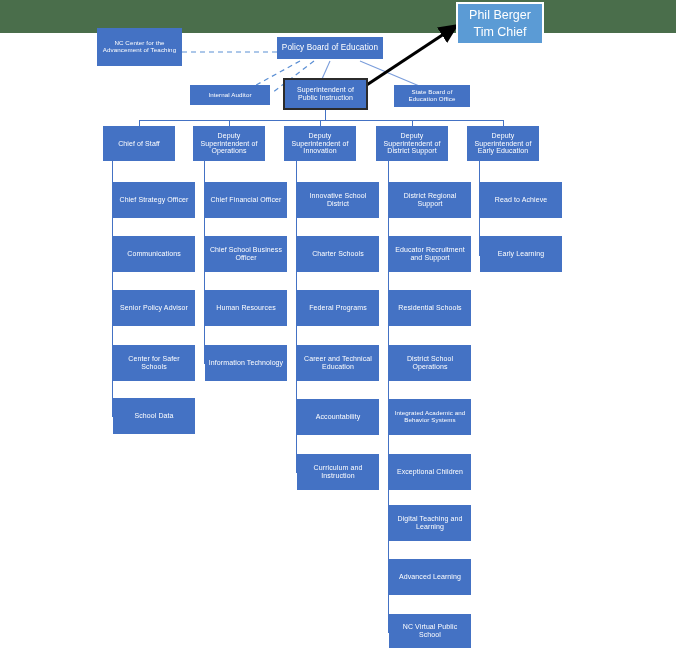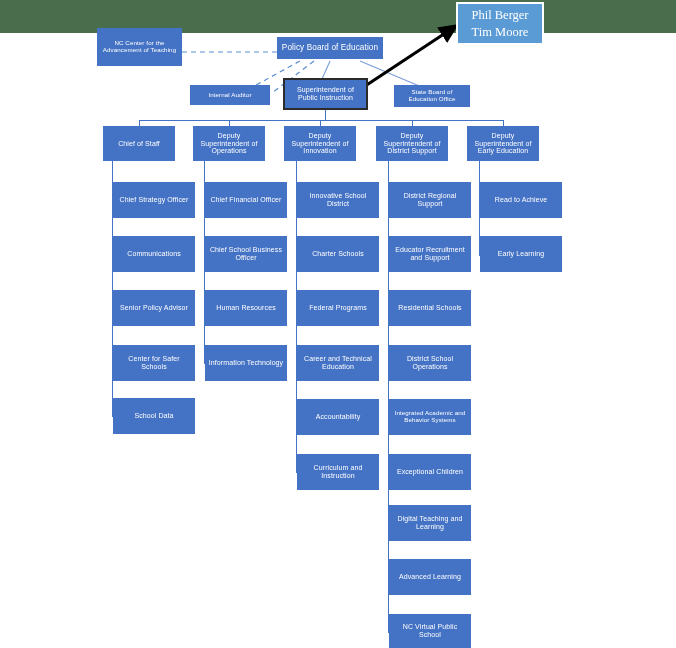--- a/index.html
+++ b/index.html
@@ -68,23 +68,23 @@
     <path d="M360,61 L424,88" stroke="#7a9ddb" stroke-width="1.1" fill="none"></path>
 
     <defs>
       <marker id="ah" markerWidth="7" markerHeight="7" refX="5.4" refY="3" orient="auto">
         <path d="M0,0 L6.5,3 L0,6 z" fill="#000000"></path>
       </marker>
     </defs>
     <path d="M350,96 L456,26" stroke="#000000" stroke-width="3.1" fill="none" marker-end="url(#ah)"></path>
   </svg>
 
-  <div class="callout" style="left:456px;top:2px;width:88px;height:43px;font-family:Liberation Serif, serif;">
+  <div class="callout" style="left:456px;top:2px;width:88px;height:43px;">
     <span>Phil Berger</span>
-    <span>Tim Moore</span>
+    <span>Tim Chief</span>
   </div>
 
   <div class="node n-sm" style="left:97px;top:28px;width:85px;height:38px;">NC Center for the Advancement of Teaching</div>
 
   <div class="node n-lg" style="left:277px;top:37px;width:106px;height:22px;">Policy Board of Education</div>
 
   <div class="node n-sm" style="left:190px;top:85px;width:80px;height:20px;">Internal Auditor</div>
 
   <div class="node n-md emph" style="left:283px;top:78px;width:85px;height:32px;">Superintendent of Public Instruction</div>
 

